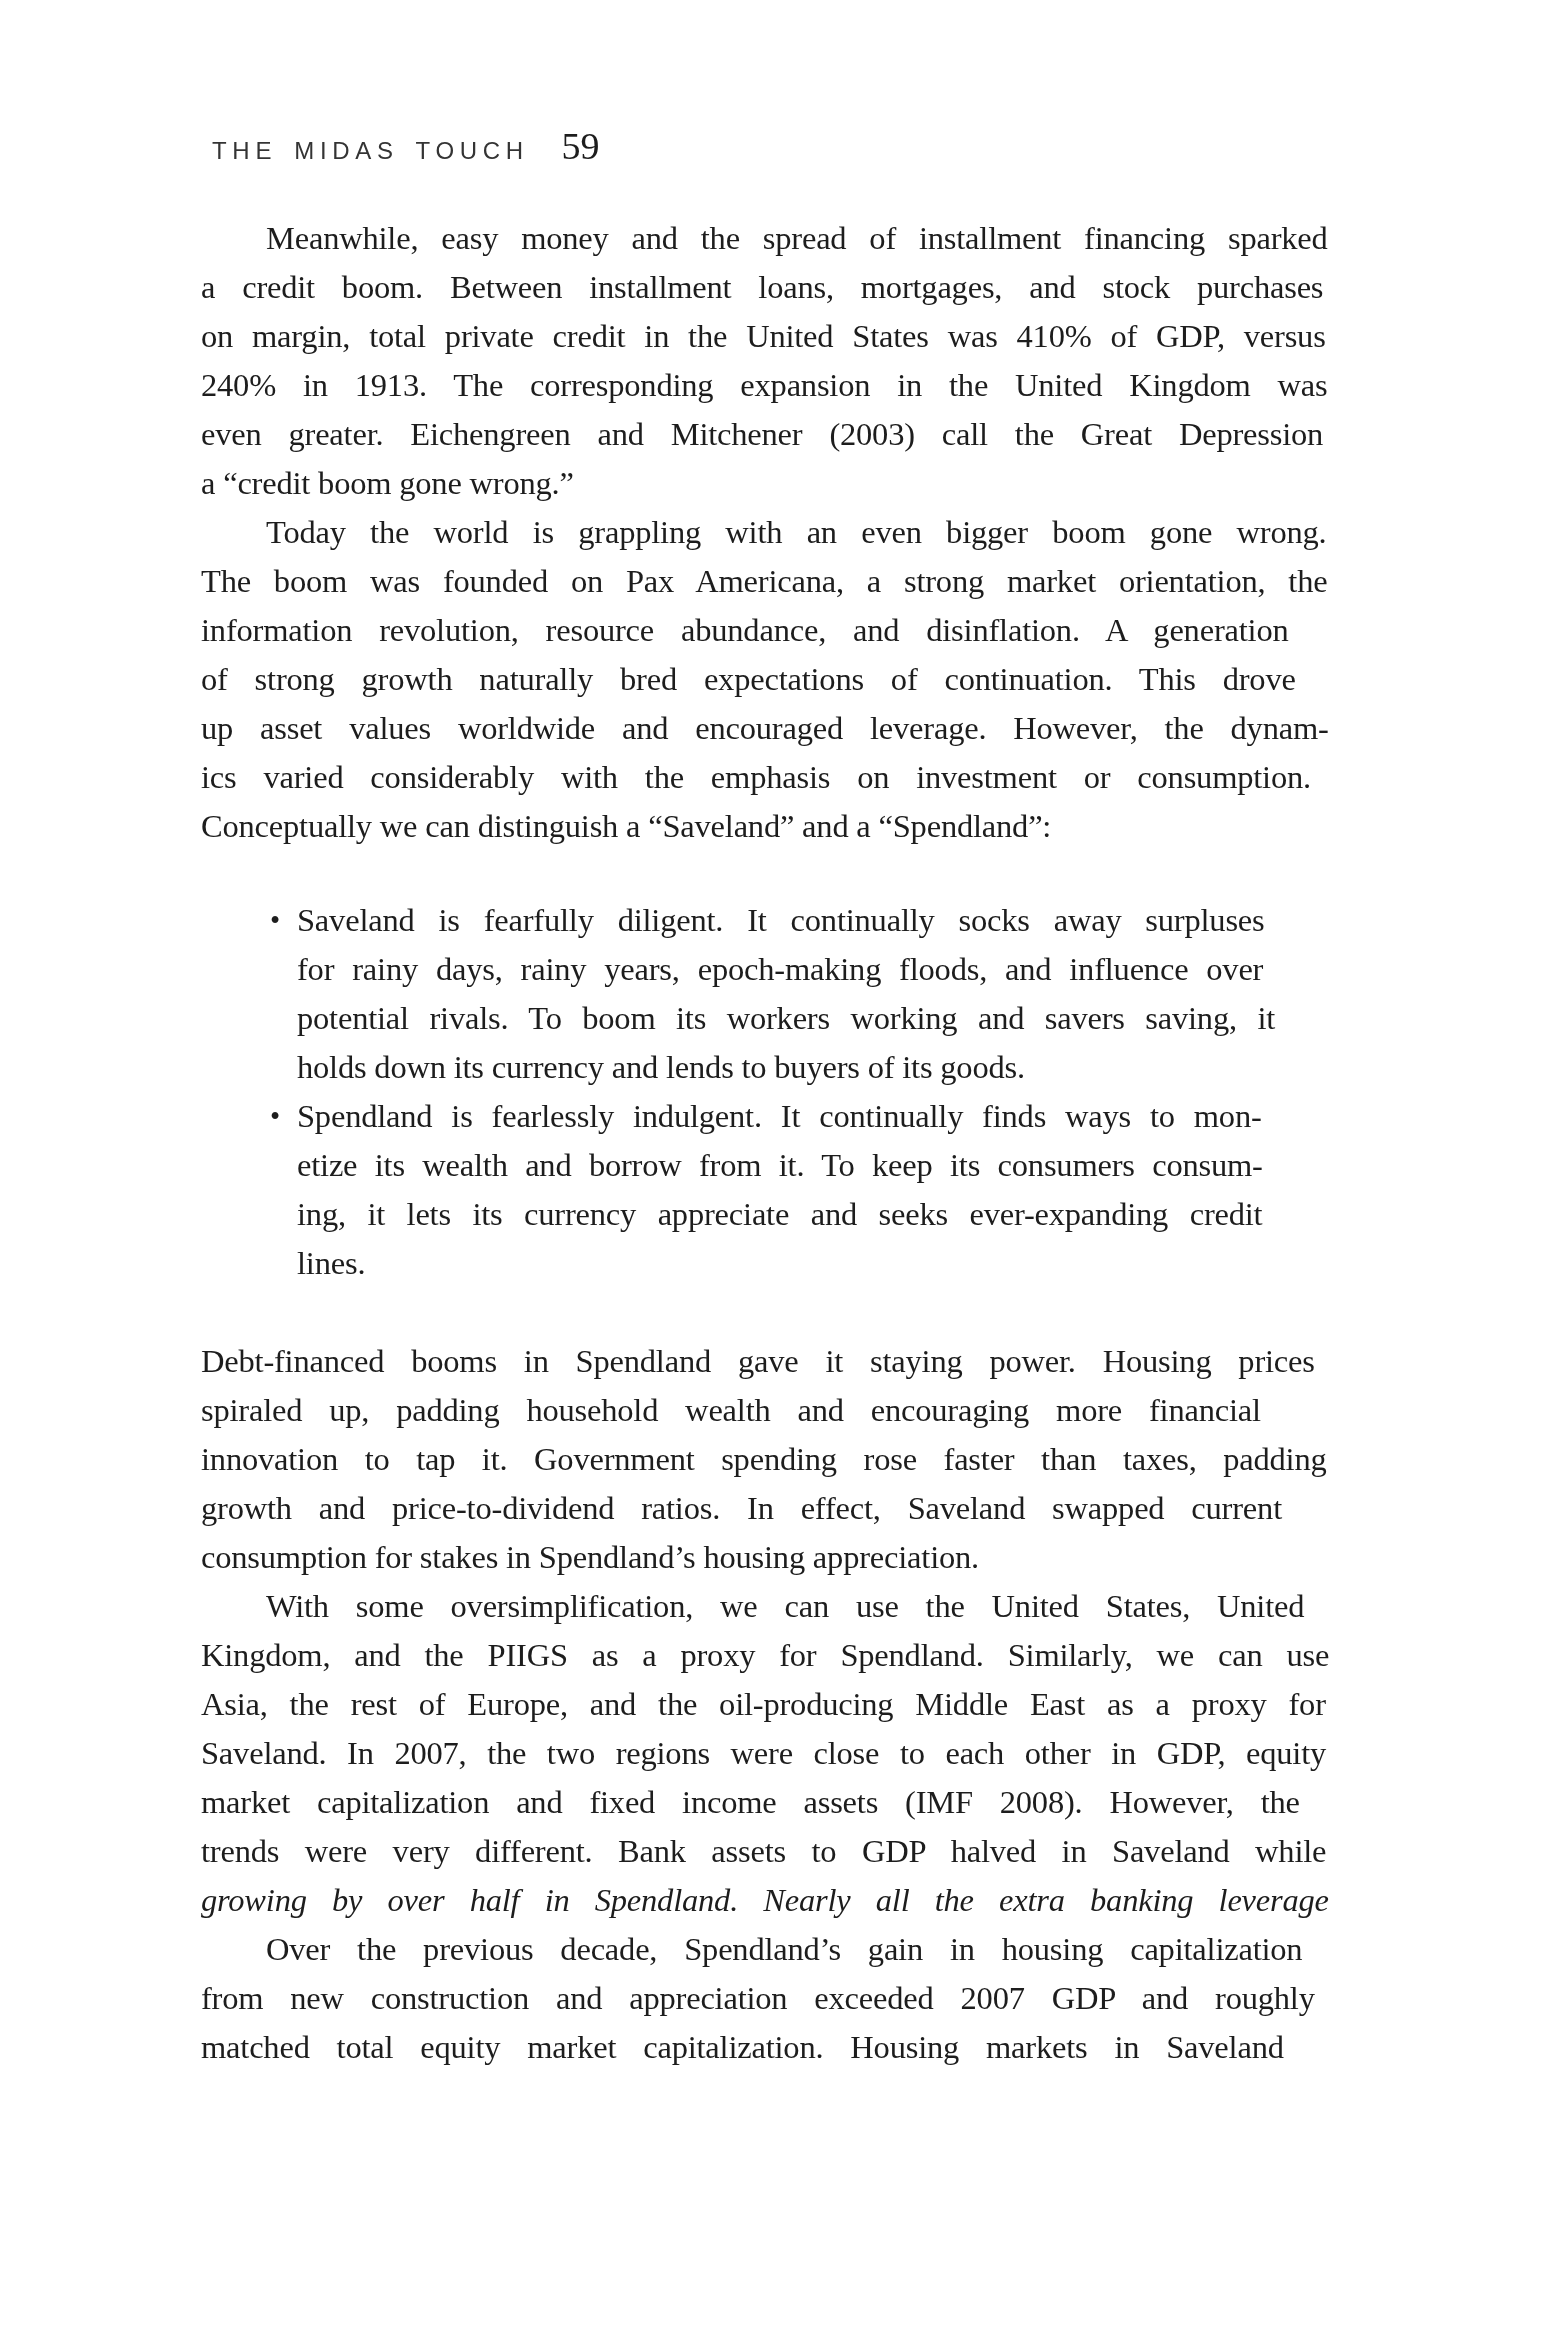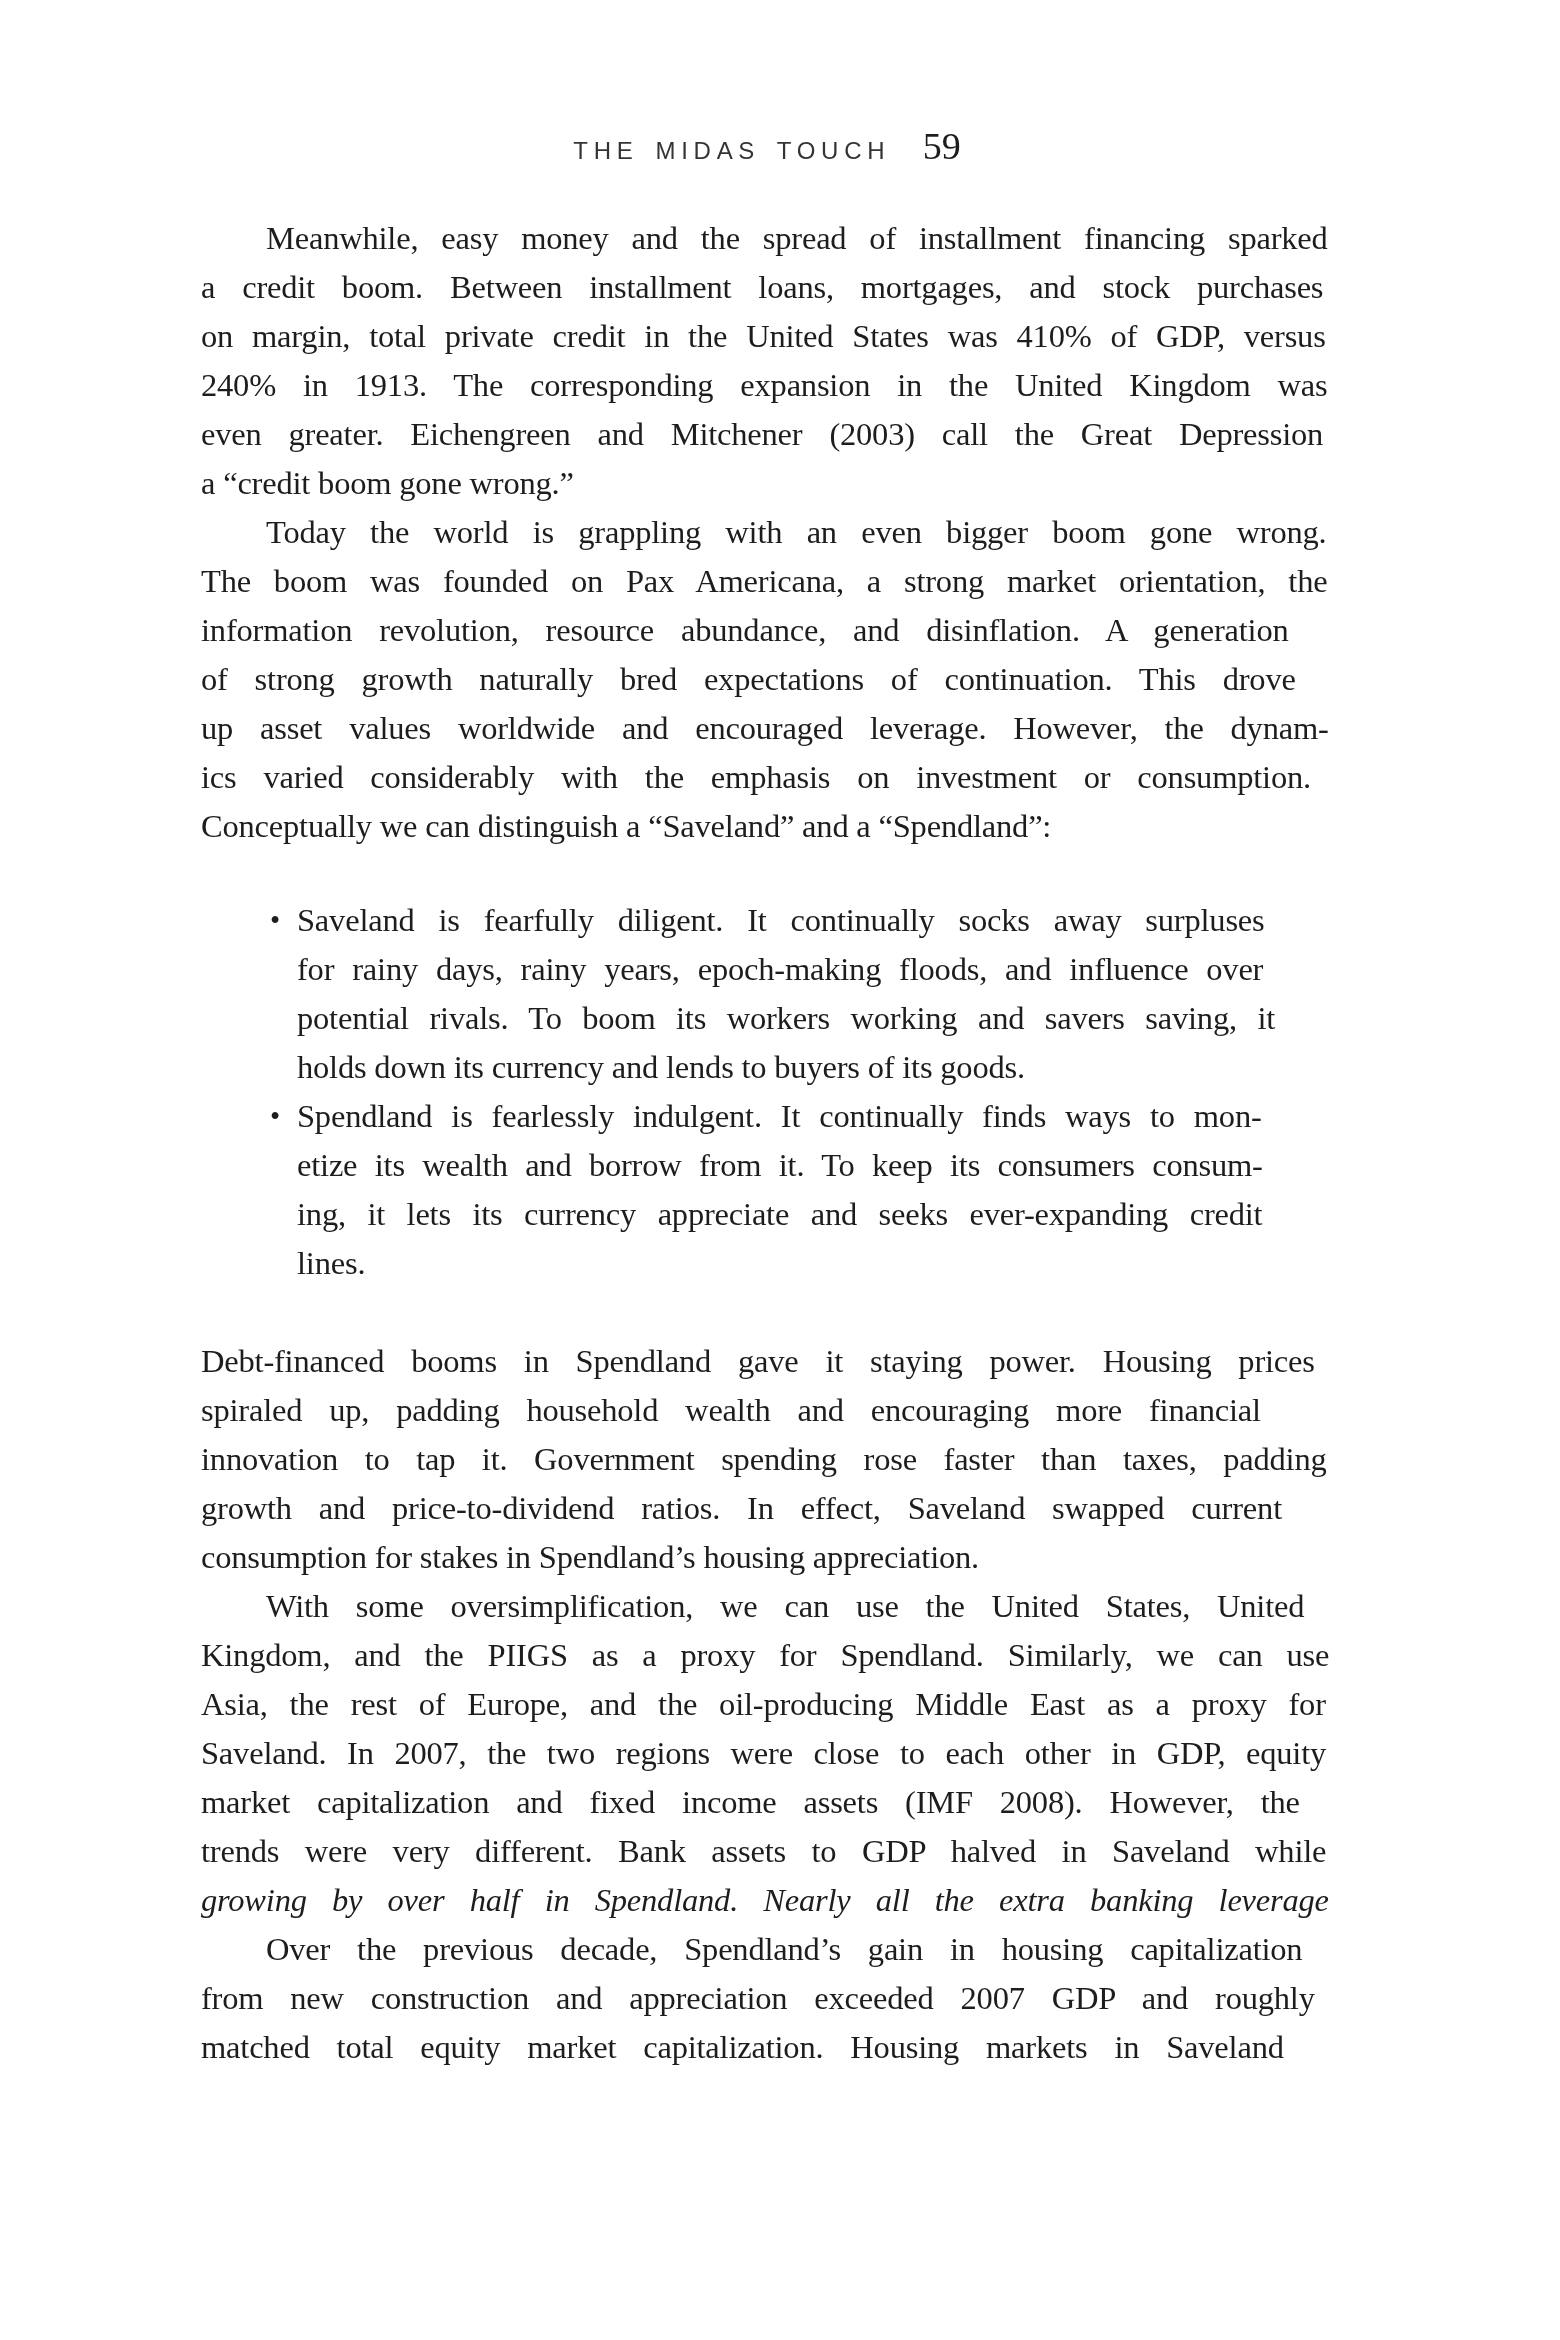--- a/index.html
+++ b/index.html
@@ -11,23 +11,23 @@
     position: relative;
     width: 1561px;
     height: 2341px;
     background: #ffffff;
     color: #1d1d1d;
     overflow: hidden;
   }
   .running-head {
     position: absolute;
     top: 124px;
-    left: 204px;
+    left: 212px;
     width: 1126px;
-    text-align: center;
+    text-align: left;
     white-space: nowrap;
   }
   .head-title {
     font-family: "Liberation Sans", "DejaVu Sans", sans-serif;
     font-weight: 400;
     font-size: 24px;
     letter-spacing: 5.7px;
     word-spacing: 4.8px;
     color: #343434;
   }

